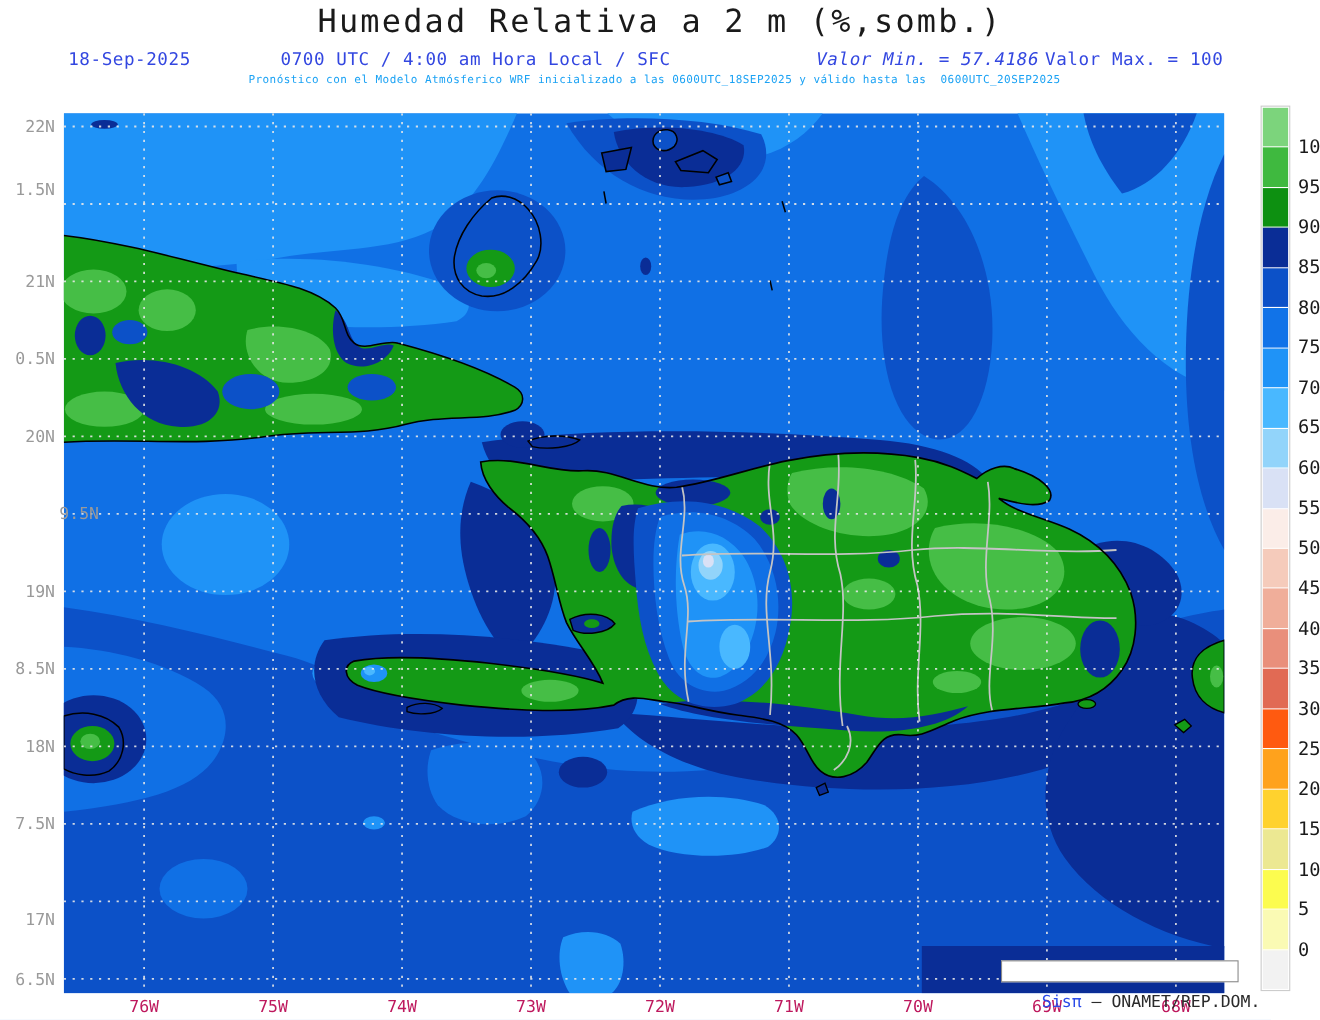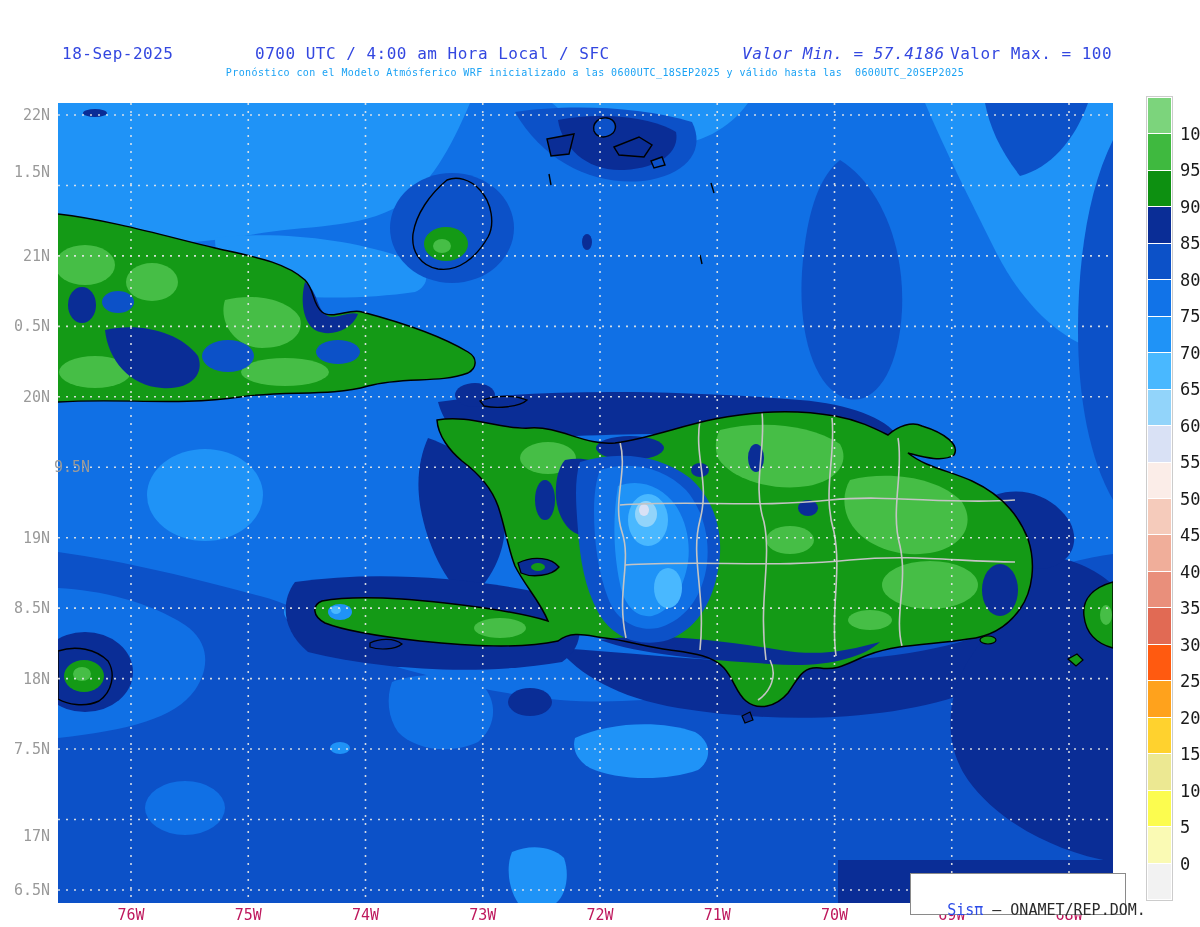--- a/index.html
+++ b/index.html
@@ -16,31 +16,32 @@
           font-size:10px;letter-spacing:0.4px;color:#1ba2f4;white-space:pre;}
   .map-svg{position:absolute;left:0;top:0;}
   .lat-label{position:absolute;left:0;width:50px;text-align:right;font-size:15px;color:#9a9a9a;}
   .lon-label{position:absolute;width:56px;text-align:center;font-size:15px;color:#be185d;top:906px;}
   .colorbar{position:absolute;left:1146px;top:96px;width:27px;height:805px;
             background:#ffffff;border:1px solid #cccccc;box-sizing:border-box;
             display:flex;flex-direction:column;padding:1px;}
   .cb-seg{flex:1;border-bottom:1px solid #ffffff;}
   .cb-seg:last-child{border-bottom:none;}
   .cb-label{position:absolute;left:1180px;width:46px;font-size:17px;color:#1a1a1a;}
-  .attribution{position:absolute;left:910px;top:873px;width:216px;height:42px;
+  .attribution{position:absolute;left:910px;top:873px;width:216px;height:20px;
                background:#ffffff;border:1px solid #8a8a8a;box-sizing:border-box;
                font-size:15px;line-height:24px;text-align:center;white-space:pre;}
   .attr-brand{color:#2b4be8;}
   .attr-rest{color:#2a2a2a;}
 </style>
 </head>
 <body>
 
 <div class="fig">
 
+  <div class="title">Humedad Relativa a 2 m (%,somb.)</div>
   <div class="hline1">
     <span class="h-date">18-Sep-2025</span>
     <span class="h-time">0700 UTC / 4:00 am Hora Local / SFC</span>
     <span class="h-min">Valor Min. = 57.4186</span>
     <span class="h-max">Valor Max. = 100</span>
   </div>
   <div class="hline2">Pronóstico con el Modelo Atmósferico WRF inicializado a las 0600UTC_18SEP2025 y válido hasta las  0600UTC_20SEP2025</div>
 
   <svg class="map-svg" width="1200" height="927" viewBox="0 0 1200 927">
     <defs>

